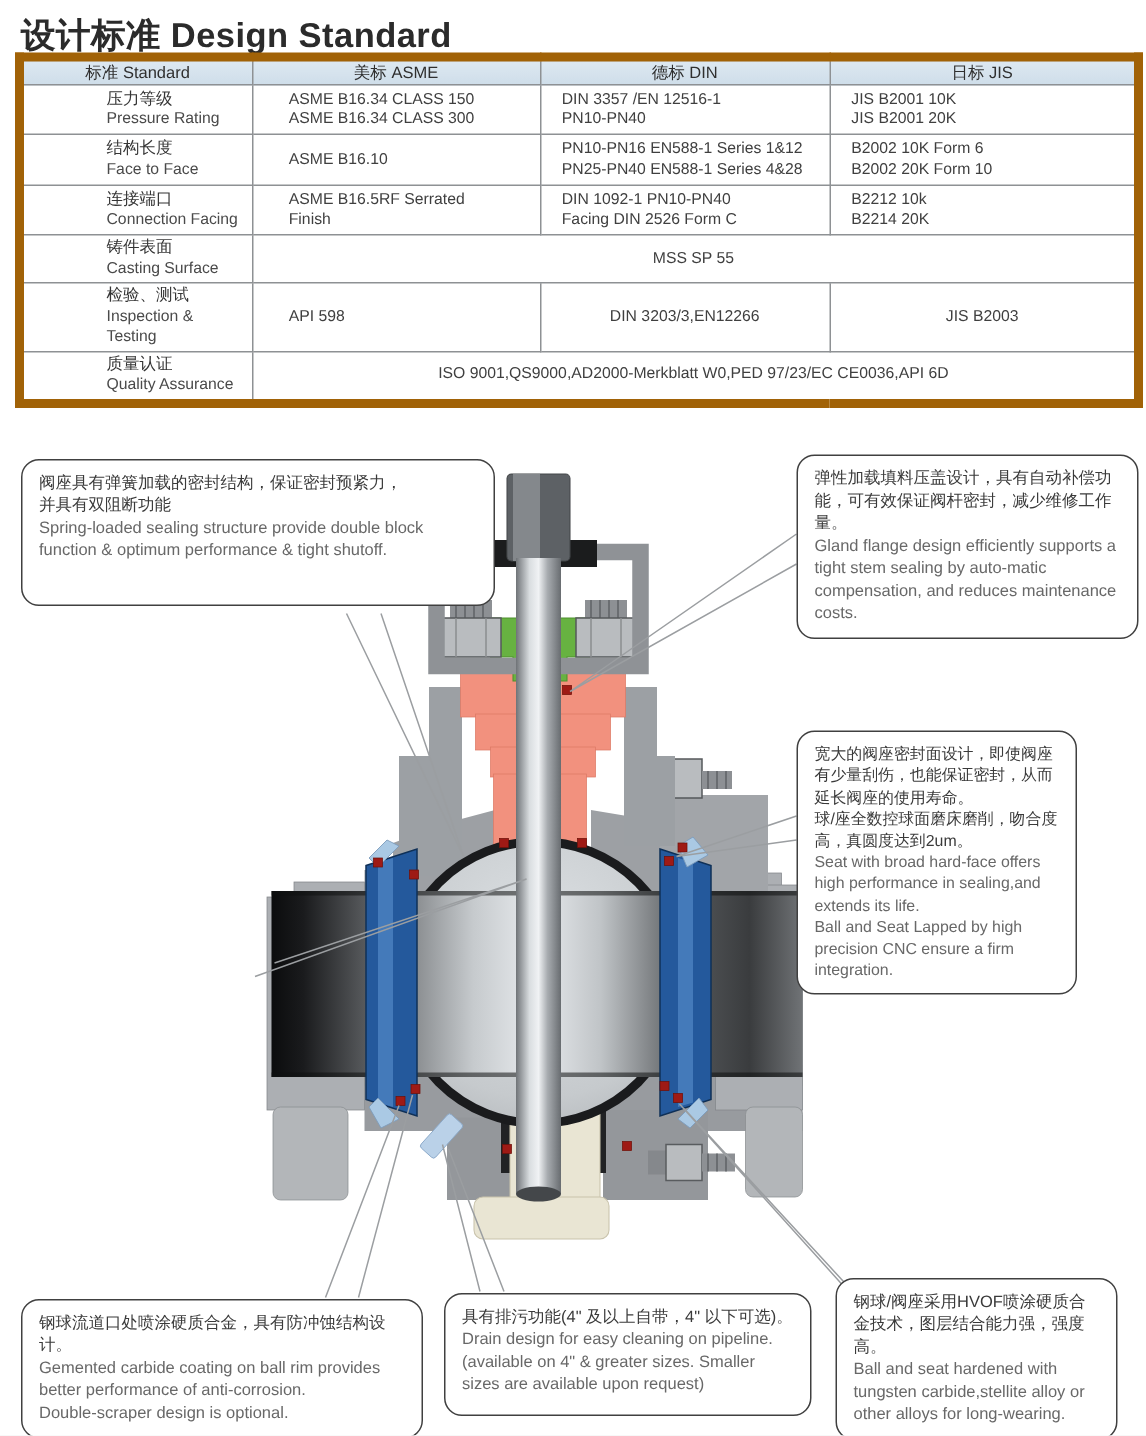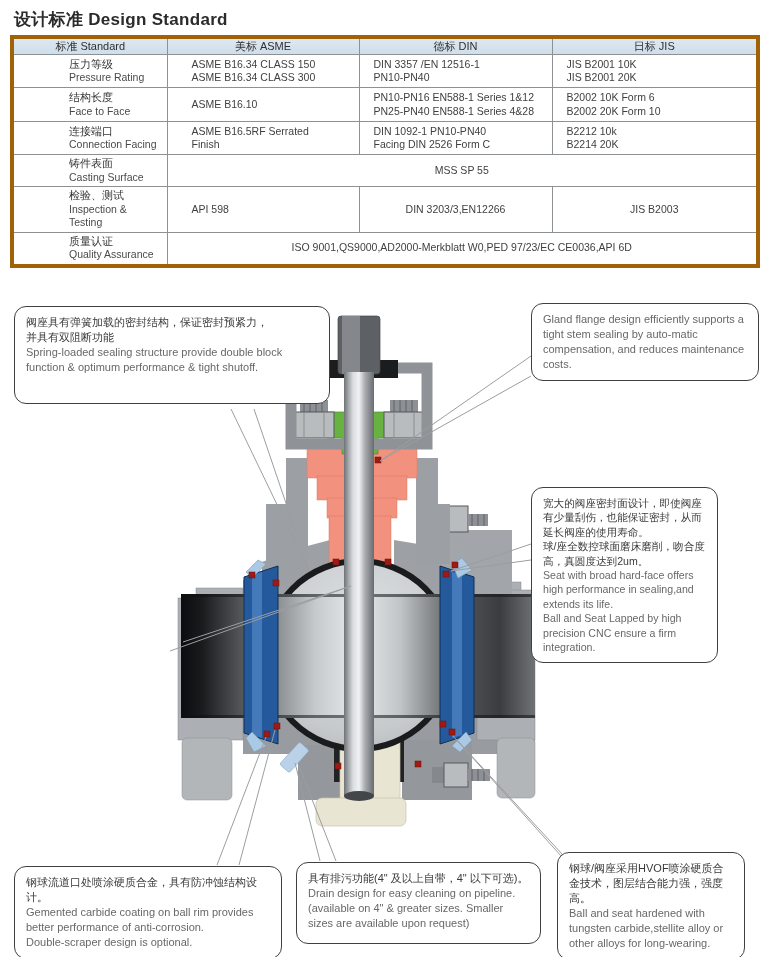--- a/index.html
+++ b/index.html
@@ -1,23 +1,23 @@
 <!DOCTYPE html>
 <html><head>
 <meta charset="utf-8">
 <style>
   html,body{margin:0;padding:0;background:#f4f4f4;}
   *{box-sizing:border-box;}
   #page{position:relative;width:764px;height:957px;background:#ffffff;overflow:hidden;
         font-family:"Liberation Sans","DejaVu Sans",sans-serif;color:#333;}
   
-  .page-title{position:absolute;left:14px;top:8px;font-size:17px;font-weight:600;color:#2b2b2b;letter-spacing:.3px;}
+  .page-title{position:absolute;left:14px;top:8px;font-size:23px;font-weight:600;color:#2b2b2b;letter-spacing:.3px;}
   
   table.std{position:absolute;left:10px;top:35px;width:746px;border-collapse:collapse;table-layout:fixed;
-            border:4px solid #a16207;}
+            border:6px solid #a16207;}
   table.std th{background:linear-gradient(#dde8f1,#cfdeea);border:1px solid #8e9194;height:17px;
                font-size:11px;font-weight:400;color:#2f2f2f;padding:0;}
   table.std td{border:1px solid #8e9194;font-size:10.5px;color:#3f3f3f;line-height:13.5px;
                padding:2px 4px 2px 14px;vertical-align:middle;}
   table.std td.lbl{padding-left:55px;}
   table.std td.asme{padding-left:24px;}
   table.std td.center{text-align:center;padding-left:4px;}
   table.std .cn{font-size:11px;color:#353535;}
   table.std .en{font-size:10.5px;color:#4a4a4a;}
   .pre{white-space:pre-line;}
@@ -274,20 +274,21 @@
     </g>
   </svg>
 
   <div class="callout" style="left:14px;top:306px;width:316px;min-height:98px;">
     <div class="cn">阀座具有弹簧加载的密封结构，保证密封预紧力，
 并具有双阻断功能</div>
     <div class="en">Spring-loaded sealing structure provide double block function &amp; optimum performance &amp; tight shutoff.</div>
   </div>
 
   <div class="callout" style="left:531px;top:303px;width:228px;">
+    <div class="cn">弹性加载填料压盖设计，具有自动补偿功能，可有效保证阀杆密封，减少维修工作量。</div>
     <div class="en">Gland flange design efficiently supports a tight stem sealing by auto-matic compensation, and reduces maintenance costs.</div>
   </div>
 
 
   <div class="callout small" style="left:531px;top:487px;width:187px;">
     <div class="cn">宽大的阀座密封面设计，即使阀座有少量刮伤，也能保证密封，从而延长阀座的使用寿命。
 球/座全数控球面磨床磨削，吻合度高，真圆度达到2um。</div>
     <div class="en">Seat with broad hard-face  offers high performance in sealing,and extends its life.
 Ball and Seat Lapped by high precision CNC ensure a firm integration.</div>
   </div>

